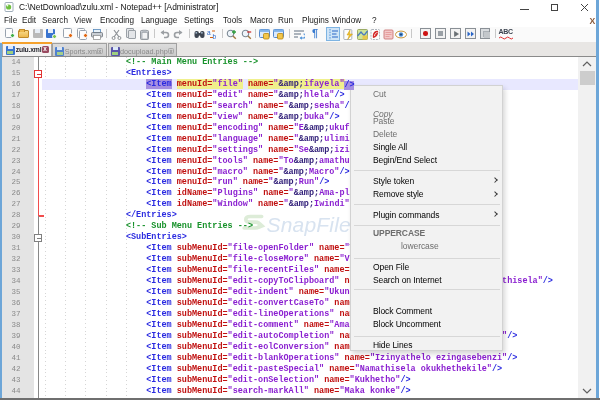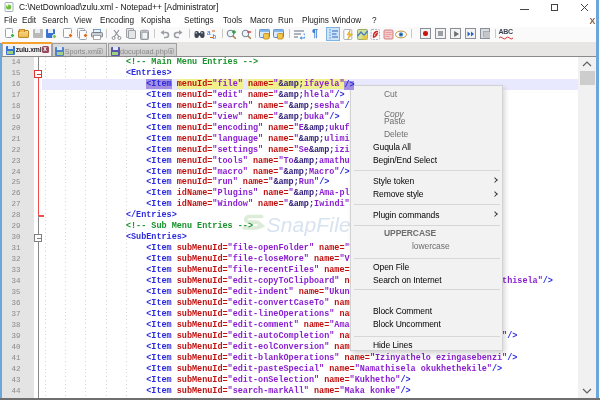--- a/index.html
+++ b/index.html
@@ -72,21 +72,21 @@
 
 #wmS{position:absolute;left:239.5px;top:212.5px;width:27px;height:18px;}
 #wmT{position:absolute;left:266.5px;top:213.4px;font-size:21px;font-weight:normal;font-style:italic;color:#d8e3f0;letter-spacing:0.2px;}
 
 #sbar{position:absolute;left:578px;top:57.3px;width:18.5px;height:340.7px;background:#f1f1f1;}
 #sbthumb{position:absolute;left:579.5px;top:71px;width:15.5px;height:13.5px;background:#cdcdcd;}
 
 #cmenu{position:absolute;left:349.8px;top:84.5px;width:153.7px;height:266.5px;background:#f2f2f2;
   border:1px solid #d2d2d2;box-shadow:2px 3px 5px rgba(0,0,0,0.16);z-index:40;}
 #cmenu .mi{position:absolute;left:22.2px;font-size:8.5px;letter-spacing:-0.08px;color:#000;white-space:nowrap;height:10px;line-height:10px;}
-#cmenu .dis{color:#6e6e6e;margin-left:11px;}
+#cmenu .dis{color:#6e6e6e;}
 #cmenu .sep{position:absolute;left:3px;width:146px;height:1px;background:#d7d7d7;}
 #cmenu .arr{position:absolute;left:142px;width:3.8px;height:3.8px;border-top:1px solid #3a3a3a;border-right:1px solid #3a3a3a;transform:rotate(45deg);}
 #vdup{position:absolute;left:344.4px;top:81.0px;width:10.1px;height:9.4px;background:#a58fe0;z-index:50;
   font-family:"Liberation Mono",monospace;font-size:8.47px;font-weight:bold;line-height:9.4px;color:#2b2be0;}
 
 #bleft{position:absolute;left:0;top:43px;width:1.6px;height:355px;background:#6da6d8;z-index:60;}
 #bright{position:absolute;left:596.4px;top:0;width:2.2px;height:398px;background:#6da6d8;z-index:60;}
 #bright2{position:absolute;left:598.6px;top:0;width:1.4px;height:398px;background:#fff;z-index:60;}
 #bbottom{position:absolute;left:0;top:398px;width:600px;height:2px;background:#6f6f6f;z-index:60;}
 </style></head>
@@ -105,21 +105,21 @@
 <svg id="capclose" viewBox="0 0 9 9">
     <path d="M1 1 L8 8 M8 1 L1 8" stroke="#444" stroke-width="1"></path>
   </svg>
 
 <div id="menubar">
   <span style="left:4px">File</span>
     <span style="left:22px">Edit</span>
     <span style="left:42px">Search</span>
   <span style="left:74px">View</span>
     <span style="left:100px">Encoding</span>
-    <span style="left:141px">Kopisha</span>
+    <span style="left:141px">Language</span>
   <span style="left:184px">Settings</span>
     <span style="left:223px">Tools</span>
     <span style="left:250px">Macro</span>
   <span style="left:278px">Run</span>
     <span style="left:302px">Plugins</span>
     <span style="left:332px">Window</span>
   <span style="left:372px">?</span>
     <span style="left:589.5px;top:1.5px;color:#8a5a3a;font-weight:bold;font-size:8.6px">X</span>
 </div>
 
@@ -396,21 +396,21 @@
       <path d="M1 1 L5 5 L9 1" stroke="#606060" stroke-width="1.2" fill="none"></path>
     </svg>
 </div>
 <div id="sbthumb"></div>
 
 <div id="cmenu">
     <div class="mi dis" style="top: 3.5px;">Cut</div>
     <div class="mi dis" style="top: 23px; font-style: italic;">Copy</div>
     <div class="mi dis" style="top: 30px;">Paste</div>
     <div class="mi dis" style="top: 43.25px;">Delete</div>
-    <div class="mi" style="top: 56.5px;">Guqula All</div>
+    <div class="mi" style="top: 56.5px;">Single All</div>
     <div class="mi" style="top: 69.75px;">Begin/End Select</div>
     <div class="sep" style="top: 84.9px;"></div>
     <div class="mi" style="top: 90.4px;">Style token</div>
     <div class="arr" style="top: 92.9px;"></div>
     <div class="mi" style="top: 103.7px;">Remove style</div>
     <div class="arr" style="top: 106.2px;"></div>
     <div class="sep" style="top: 118.8px;"></div>
     <div class="mi" style="top: 124.4px;">Plugin commands</div>
     <div class="arr" style="top: 126.9px;"></div>
     <div class="sep" style="top: 139.1px;"></div>

